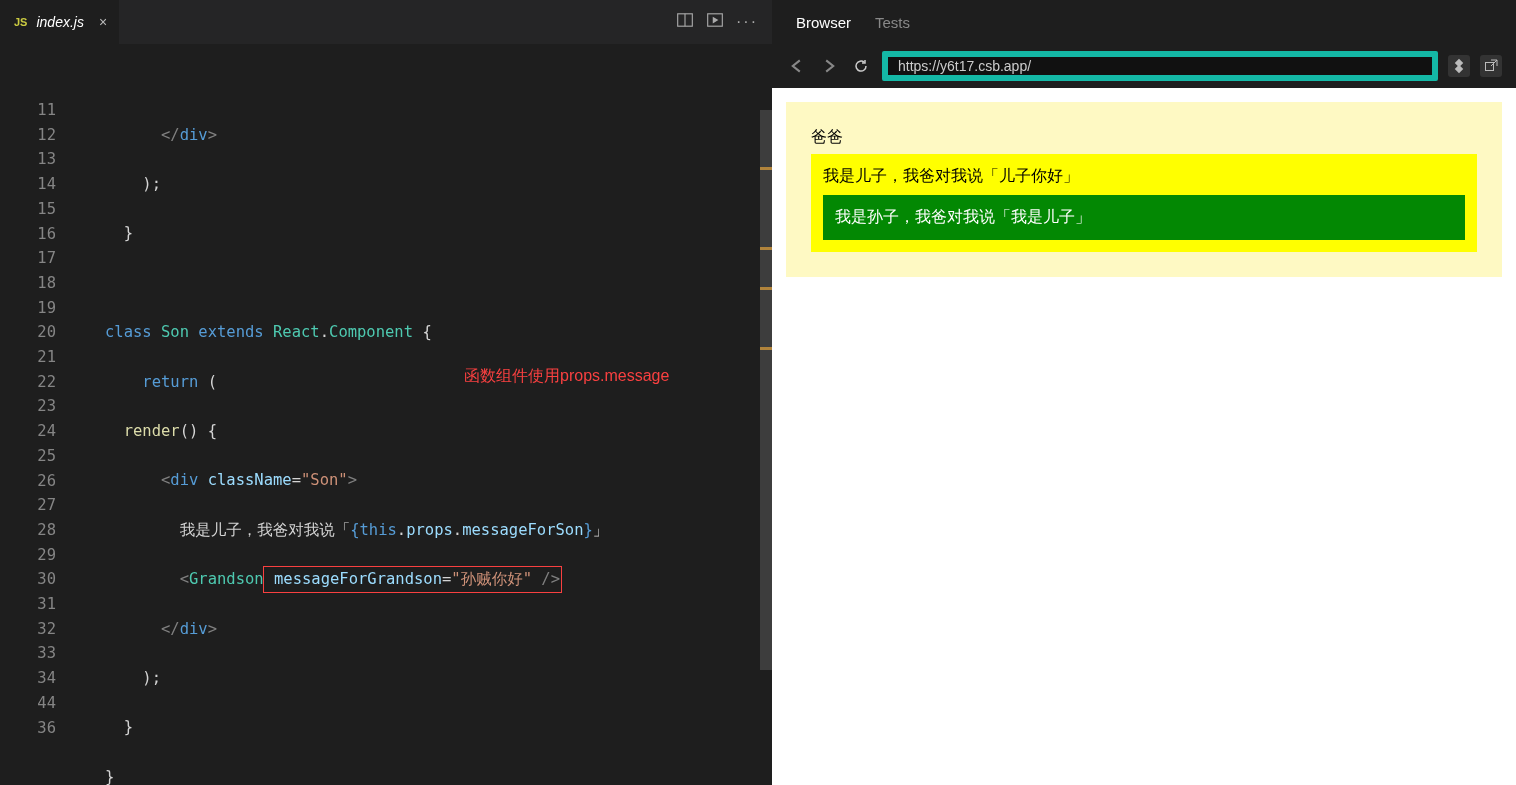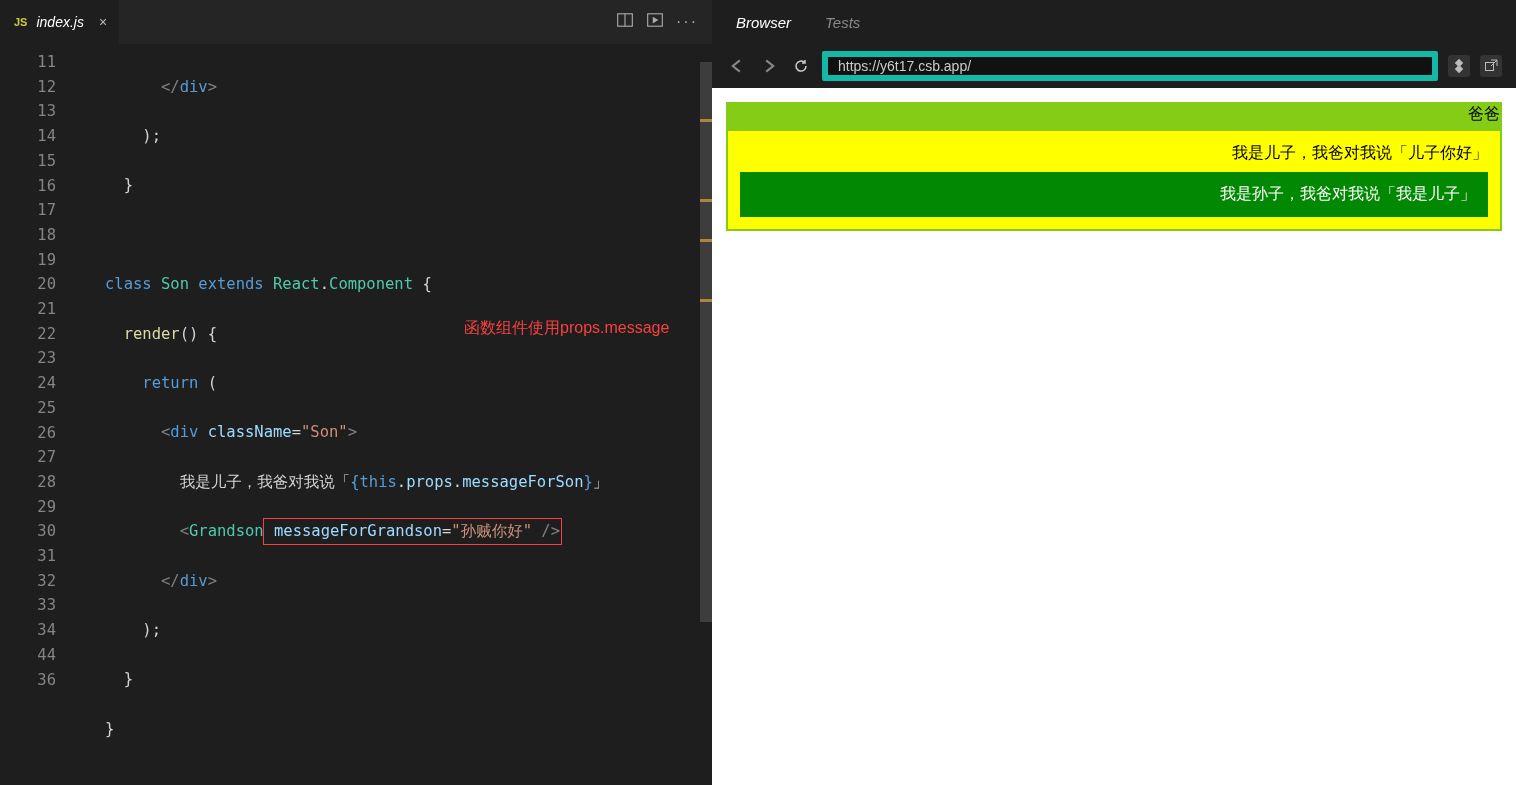--- a/index.html
+++ b/index.html
@@ -3,21 +3,21 @@
 <meta charset="utf-8">
 <style>
   * { box-sizing: border-box; margin: 0; padding: 0; }
   body {
     width: 1516px; height: 785px;
     font-family: -apple-system, "Segoe UI", sans-serif;
     background: #1e1e1e;
     display: flex;
     overflow: hidden;
   }
-  .left-pane { width: 712px; display: flex; flex-direction: column; }
+  .left-pane { width: 772px; display: flex; flex-direction: column; gap: 48px; }
   .right-pane { flex: 1; display: flex; flex-direction: column; background: #1e1e1e; }
 
   
   .tabs-bar { height: 44px; background: #252526; display: flex; align-items: stretch; border-bottom: 0; }
   .tab {
     display: flex; align-items: center; gap: 7px;
     padding: 0 12px; background: #1e1e1e; color: #fff;
     font-size: 14px; font-style: italic;
   }
   .tab .js-badge { font-style: normal; font-size: 11px; font-weight: bold; color: #cbcb41; padding: 1px 2px; }
@@ -47,36 +47,36 @@
   .c-attr { color: #9cdcfe; }
   .c-txt { color: #d4d4d4; }
   .c-op { color: #d4d4d4; }
   .red-box { border: 1.5px solid #f94040; display: inline-block; padding: 0 1px; margin: -2px -1px; }
   .annotation { position: absolute; color: #f94040; font-family: "Microsoft YaHei", sans-serif; font-size: 16px; left: 386px; top: 266px; }
   .vscroll { position: absolute; right: 0; top: 0; bottom: 0; width: 12px; background: transparent; }
   .vscroll .thumb { position: absolute; left: 0; right: 0; background: rgba(120,120,120,.35); }
   .vscroll .mark { position: absolute; left: 0; right: 0; height: 3px; background: rgba(255,180,60,.6); }
 
   
-  .right-tabs { height: 44px; display: flex; align-items: center; gap: 34px; padding: 0 24px; color: #888; font-size: 15px; background: #1e1e1e; font-style: italic; }
+  .right-tabs { height: 44px; display: flex; align-items: center; gap: 24px; padding: 0 24px; color: #888; font-size: 15px; background: #1e1e1e; }
   .right-tabs .active { color: #fff; }
 
   
   .browser-bar { height: 44px; display: flex; align-items: center; gap: 10px; padding: 0 14px; background: #1e1e1e; }
   .nav-icon { color: #888; display:flex; align-items:center; justify-content:center; width:22px; height:22px; }
   .addr {
     flex: 1; height: 30px; background: #111; border: 6px solid #14b8a6;
     color: #ccc; font-size: 14px; padding: 0 10px; border-radius: 2px;
     display: flex; align-items: center;
   }
   .br-actions { display: flex; gap: 10px; }
 
   
   .preview { flex: 1; background: #fff; padding: 14px; font-family: "Microsoft YaHei","PingFang SC",sans-serif; font-size: 16px; }
-  .box-father { background: #84cc16; padding: 2px; text-align: right; }
+  .box-father { background: #fef9c3; padding: 25px; text-align: left; }
   .box-father .title { padding-bottom: 6px; color:#000; }
   .box-son { background: #ffff00; padding: 12px; font-family: Liberation Serif, serif; }
   .box-son .title { padding-bottom: 8px; color:#000; }
   .box-grandson { background: #038803; color: #fff; padding: 12px; }
 
 </style>
 </head>
 <body>
 
 <div class="left-pane">
@@ -133,22 +133,22 @@
       <div>44</div>
       <div>36</div>
     </div>
 
     <div class="code">
 <div class="line">      <span class="c-tag">&lt;/</span><span class="c-key">div</span><span class="c-tag">&gt;</span></div>
 <div class="line">    <span>);</span></div>
 <div class="line">  <span>}</span></div>
 <div class="line"></div>
 <div class="line"><span class="c-key">class</span> <span class="c-type">Son</span> <span class="c-key">extends</span> <span class="c-type">React</span>.<span class="c-type">Component</span> <span>{</span></div>
+<div class="line">    <span class="c-key">return</span> <span>(</span></div>
 <div class="line">  <span class="c-fn">render</span><span>() {</span></div>
-<div class="line">    <span class="c-key">return</span> <span>(</span></div>
 <div class="line">      <span class="c-tag">&lt;</span><span class="c-key">div</span> <span class="c-attr">className</span><span class="c-op">=</span><span class="c-str">"Son"</span><span class="c-tag">&gt;</span></div>
 <div class="line">        <span class="c-txt">我是儿子，我爸对我说「</span><span class="c-key">{</span><span class="c-key">this</span><span>.</span><span class="c-var">props</span><span>.</span><span class="c-var">messageForSon</span><span class="c-key">}</span><span class="c-txt">」</span></div>
 <div class="line">        <span class="c-tag">&lt;</span><span class="c-comp">Grandson</span><span class="red-box"> <span class="c-attr">messageForGrandson</span><span class="c-op">=</span><span class="c-str">"孙贼你好"</span> <span class="c-tag">/&gt;</span></span></div>
 <div class="line">      <span class="c-tag">&lt;/</span><span class="c-key">div</span><span class="c-tag">&gt;</span></div>
 <div class="line">    <span>);</span></div>
 <div class="line">  <span>}</span></div>
 <div class="line"><span>}</span></div>
 <div class="line"></div>
 
 

